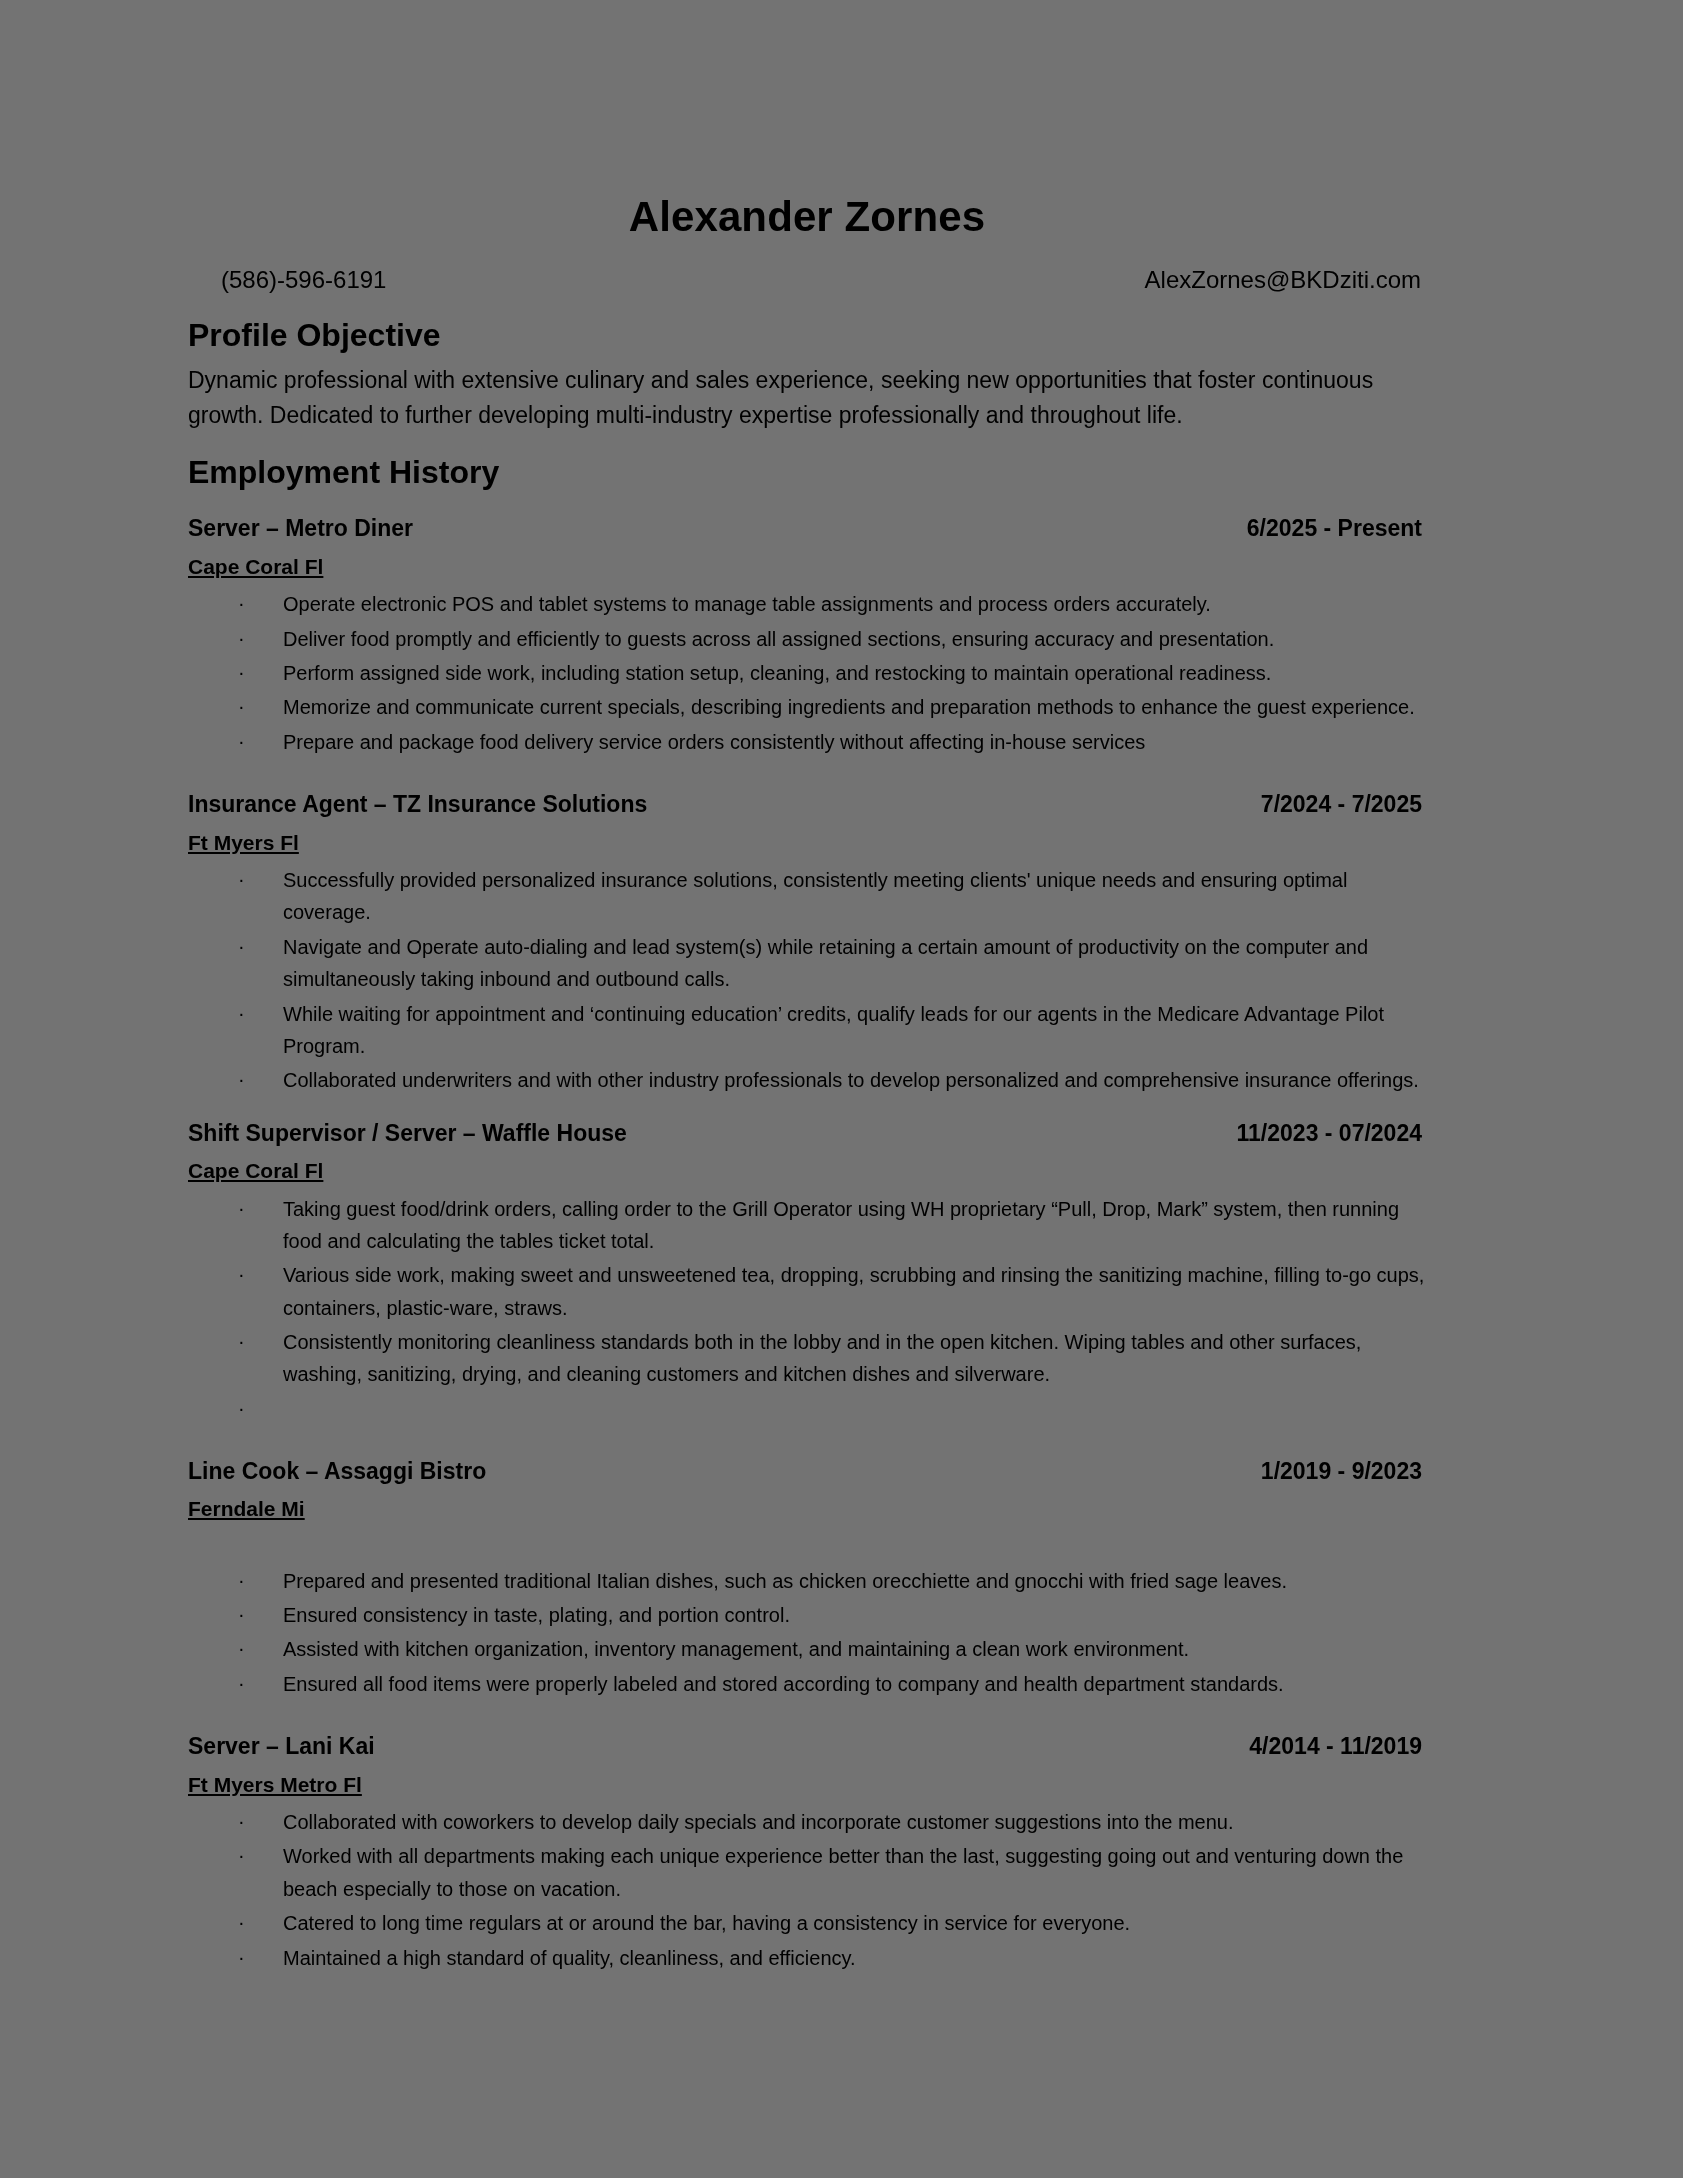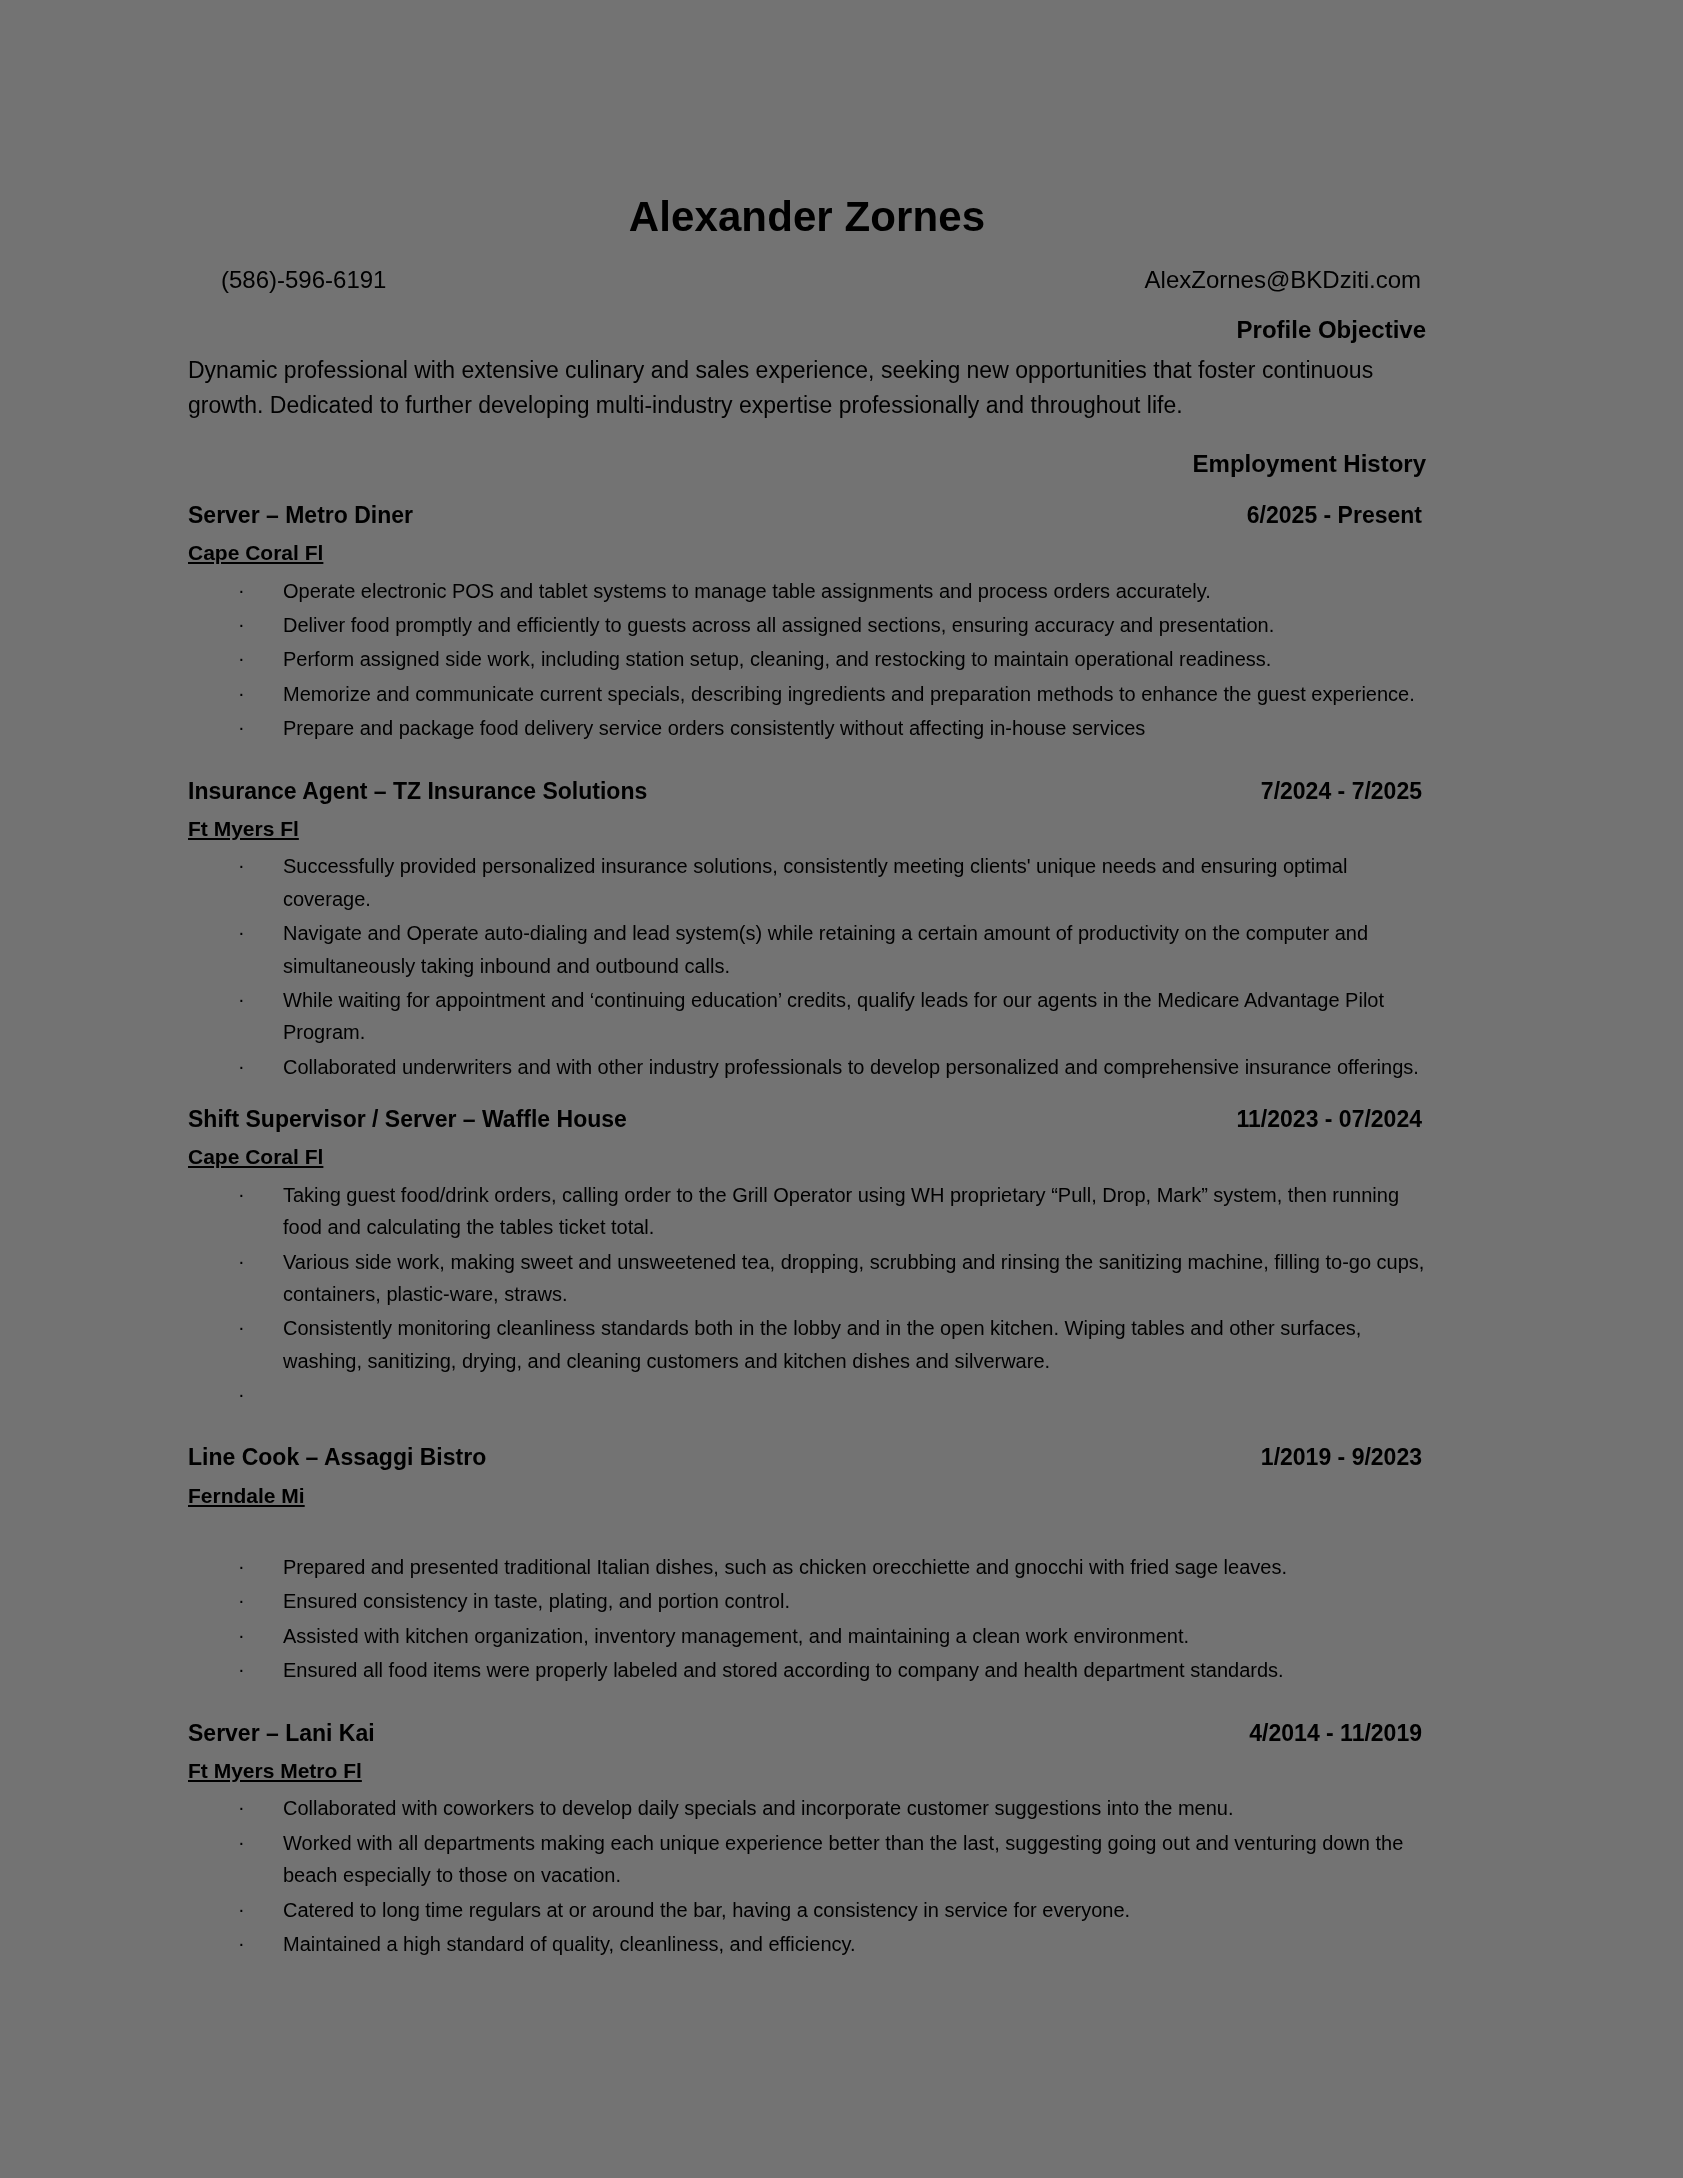--- a/index.html
+++ b/index.html
@@ -50,35 +50,35 @@
     position: absolute;
     left: 33px;
     top: 0;
   }
   .contact-email {
     position: absolute;
     right: 5px;
     top: 0;
   }
   .section-heading {
-    text-align: right;
-    font-size: 24px;
+    text-align: left;
+    font-size: 32px;
     font-weight: bold;
     margin: 12px 0 0 0;
     line-height: 1.35;
   }
   .objective {
     font-size: 23px;
     line-height: 1.52;
     text-align: left;
     margin: 6px 0 0 0;
     padding: 0 8px 0 0;
   }
   .section-heading.employment {
-    margin-top: 26px;
+    margin-top: 18px;
   }
   .job {
     margin-top: 0;
   }
   .job-header {
     position: relative;
     min-height: 30px;
     font-size: 23px;
     font-weight: bold;
     line-height: 1.45;

